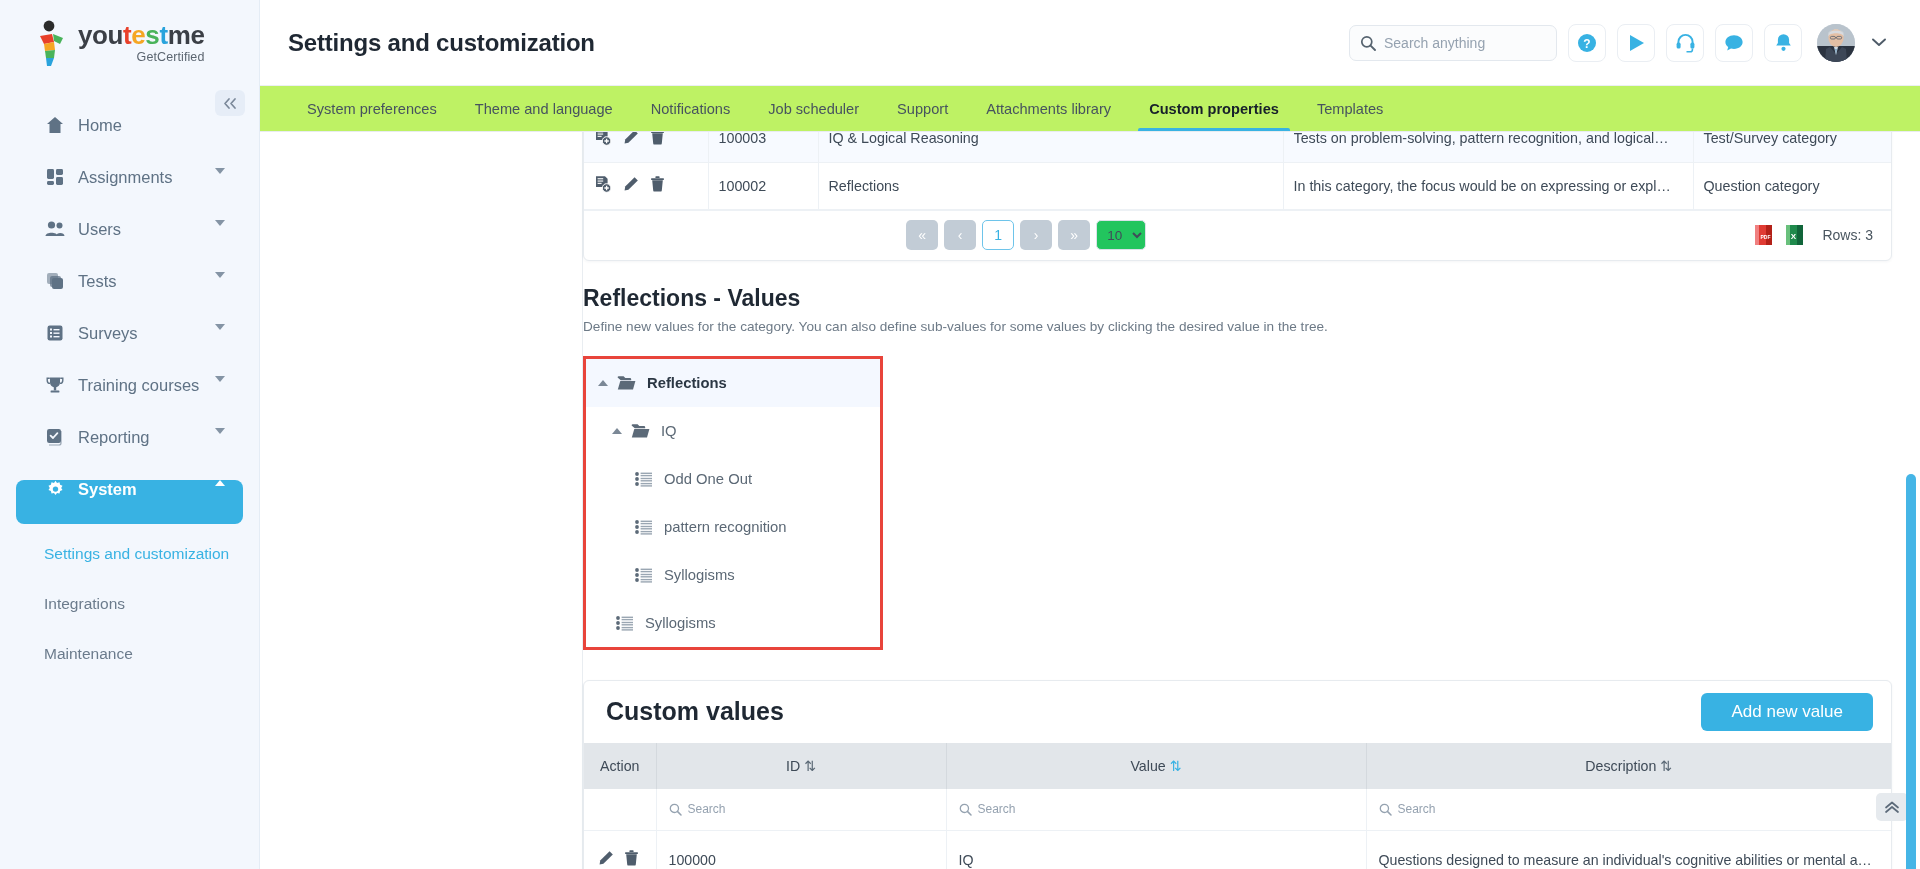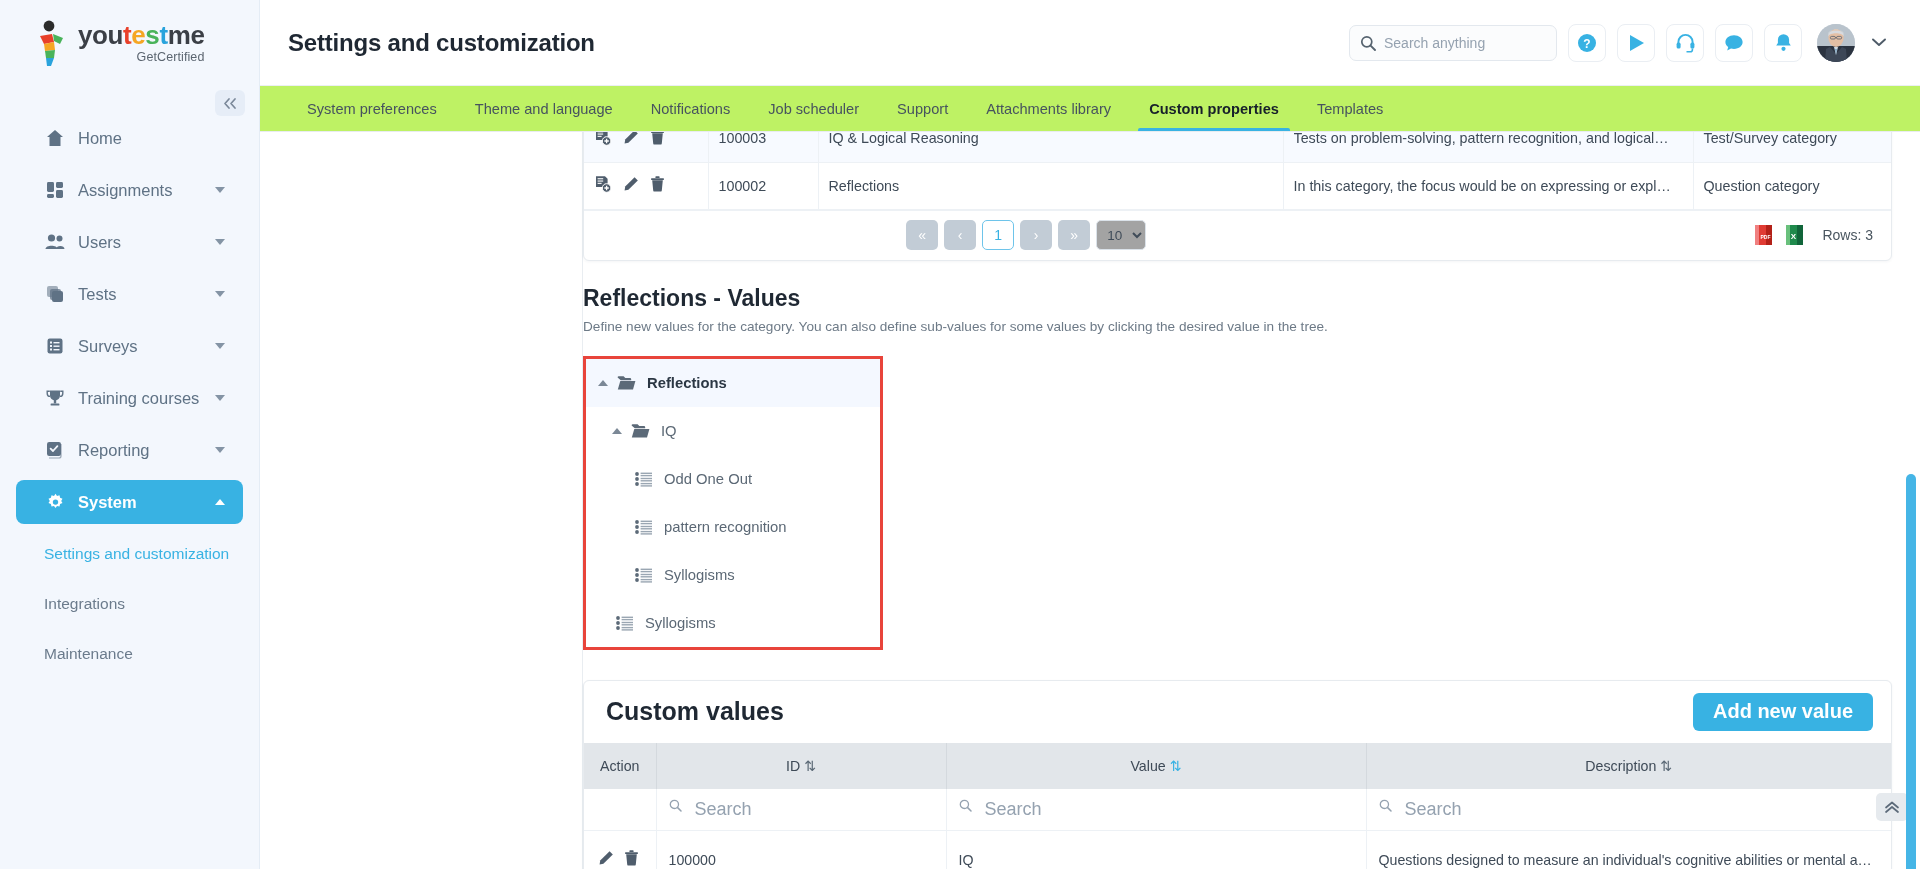--- a/index.html
+++ b/index.html
@@ -39,21 +39,21 @@
   .collapse-btn {
     position: absolute; right: 14px; top: 90px;
     width: 30px; height: 26px; border-radius: 6px;
     background: #e6edf7; color: #7a8899;
     display: flex; align-items: center; justify-content: center;
     font-size: 15px; cursor: pointer;
   }
 
   .nav { margin-top: 30px; }
   .nav-item {
-    display: flex; align-items: center;
+    display: flex; align-items: flex-start;
     height: 44px; padding: 0 18px 0 26px;
     color: #5f7285; font-size: 16.5px;
     cursor: pointer; margin: 8px 16px; border-radius: 8px;
     position: relative;
   }
   .nav-item .ico { width: 26px; flex: 0 0 26px; display: flex; align-items: center; justify-content: center; color: #5f7285; }
   .nav-item .lbl { margin-left: 10px; white-space: nowrap; }
   .nav-item .caret {
     position: absolute; right: 18px; width: 0; height: 0;
     border-left: 5px solid transparent; border-right: 5px solid transparent;
@@ -155,21 +155,21 @@
     display: flex; align-items: center; justify-content: center;
     color: #fff; font-size: 14px; cursor: pointer;
   }
   .pg-num {
     width: 32px; height: 30px; border: 1px solid #6ec4ea; border-radius: 5px;
     display: flex; align-items: center; justify-content: center;
     color: #38b2e3; font-size: 14px; background: #fff; cursor: pointer;
   }
   .pg-select {
     height: 30px; border: 1px solid #dbe2e9; border-radius: 5px;
-    padding: 0 6px; font-size: 13.5px; color: #404c59; background: #a3a3a3;
+    padding: 0 6px; font-size: 13.5px; color: #404c59; background: #22c55e;
     font-family: "Liberation Sans", sans-serif; cursor: pointer;
   }
   .pager-right { margin-left: auto; display: flex; align-items: center; gap: 11px; }
   .exp-ico { width: 20px; height: 24px; cursor: pointer; position: relative;}
   .rows-count { font-size: 14px; color: #49555f; margin-left: 6px; }
 
   .sec-title { font-size: 23px; font-weight: 700; color: #1f2833; margin: 24px 0 0 0;}
   .sec-sub { font-size: 13.6px; color: #6d7a87; margin-top: 7px; }
 
   .tree {
@@ -183,35 +183,35 @@
     border-right: 5px solid transparent; border-bottom: 6px solid #7b8896;
     margin-right: 9px; flex: 0 0 10px;
   }
   .tree-ico { margin-right: 11px; display: flex; align-items: center; color: #5c6a78;}
 
   .cv-card { margin-top: 30px; background: #fff; border: 1px solid #e7ebef; border-radius: 6px; box-shadow: 0 1px 3px rgba(30,50,80,.05); }
   .cv-head { display: flex; align-items: center; height: 62px; padding: 0 18px 0 22px; }
   .cv-title { font-size: 25px; font-weight: 700; color: #1f2833; }
   .btn-primary {
     margin-left: auto; background: #38b2e3; color: #fff; border: none;
-    border-radius: 6px; height: 38px; padding: 0 20px; font-size: 20px;
-    font-weight: bold; cursor: pointer; font-family: "Liberation Sans", sans-serif;
+    border-radius: 6px; height: 38px; padding: 0 30px; font-size: 17px;
+    font-weight: normal; cursor: pointer; font-family: "Liberation Sans", sans-serif;
   }
   .cv-tbl { width: 100%; border-collapse: collapse; table-layout: fixed; }
   .cv-tbl th {
     background: #e2e6ea; height: 46px; font-size: 14.2px; color: #3e4a57;
     font-weight: normal; border-right: 1px solid #d4d9de; text-align: center;
   }
   .cv-tbl th:last-child { border-right: none; text-align: center; }
   .cv-tbl td { height: 42px; border-bottom: 1px solid #edf1f5; border-right: 1px solid #edf1f5; font-size: 14.2px; color: #3e4a57; padding: 6px 12px;}
   .cv-tbl td:last-child { border-right: none; }
   .cvc-action { width: 72px; }
   .cvc-id { width: 290px; }
   .cvc-val { width: 420px; }
-  .search-cell { display: flex; gap: 13px; color: #95a2b0; font-size: 18px; }
+  .search-cell { display: flex; align-items: center; gap: 6px; color: #95a2b0; font-size: 12px; }
 
   .back-top {
     position: absolute; right: 12px; bottom: 48px;
     width: 32px; height: 28px; background: #e6eaee; border-radius: 5px;
     display: flex; align-items: center; justify-content: center;
     color: #5d6b7a; font-size: 15px; cursor: pointer; z-index: 5;
   }
   .scroll-track {
     position: absolute; right: 4px; top: 132px; bottom: 0;
     width: 10px; z-index: 10;

